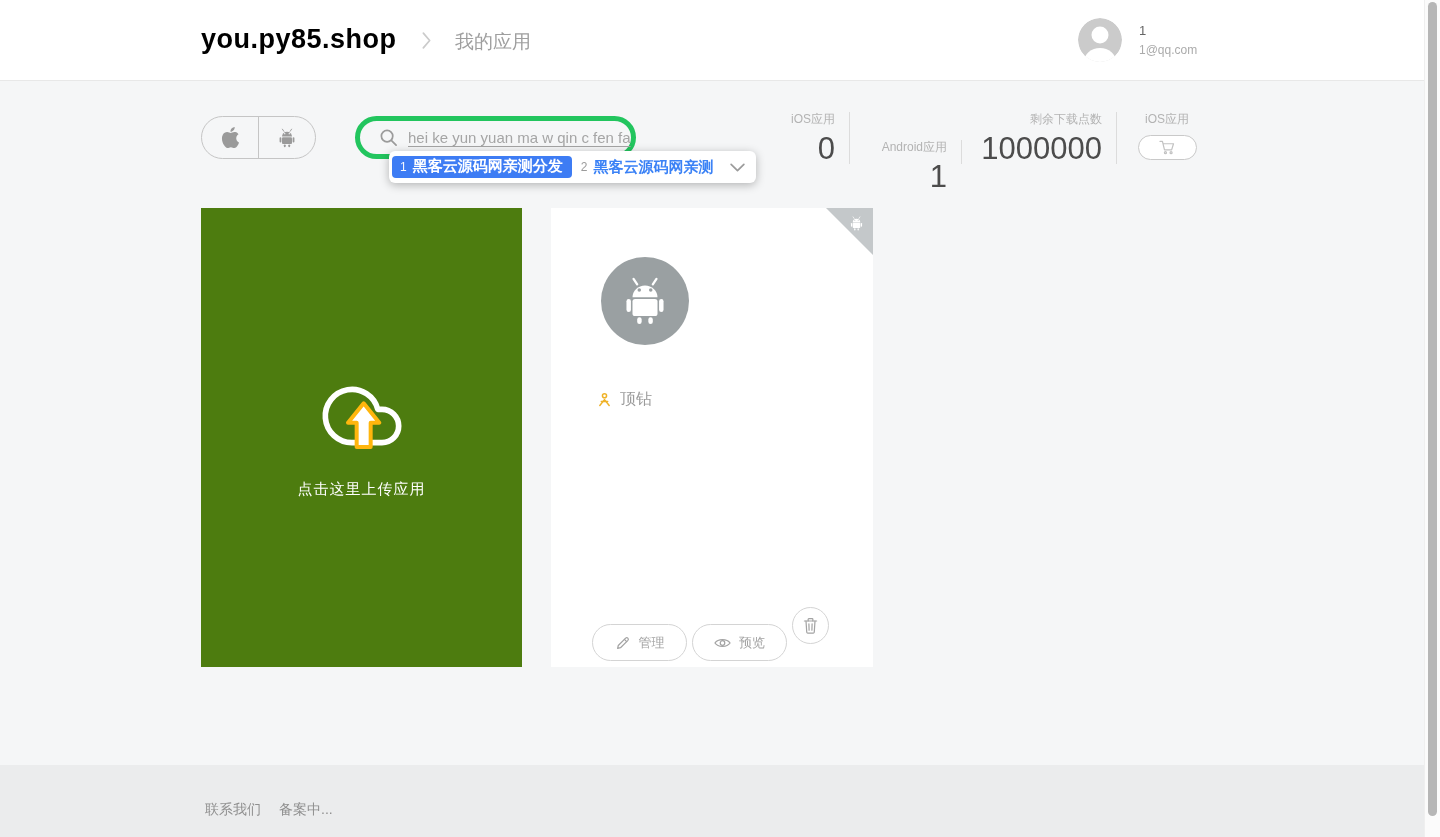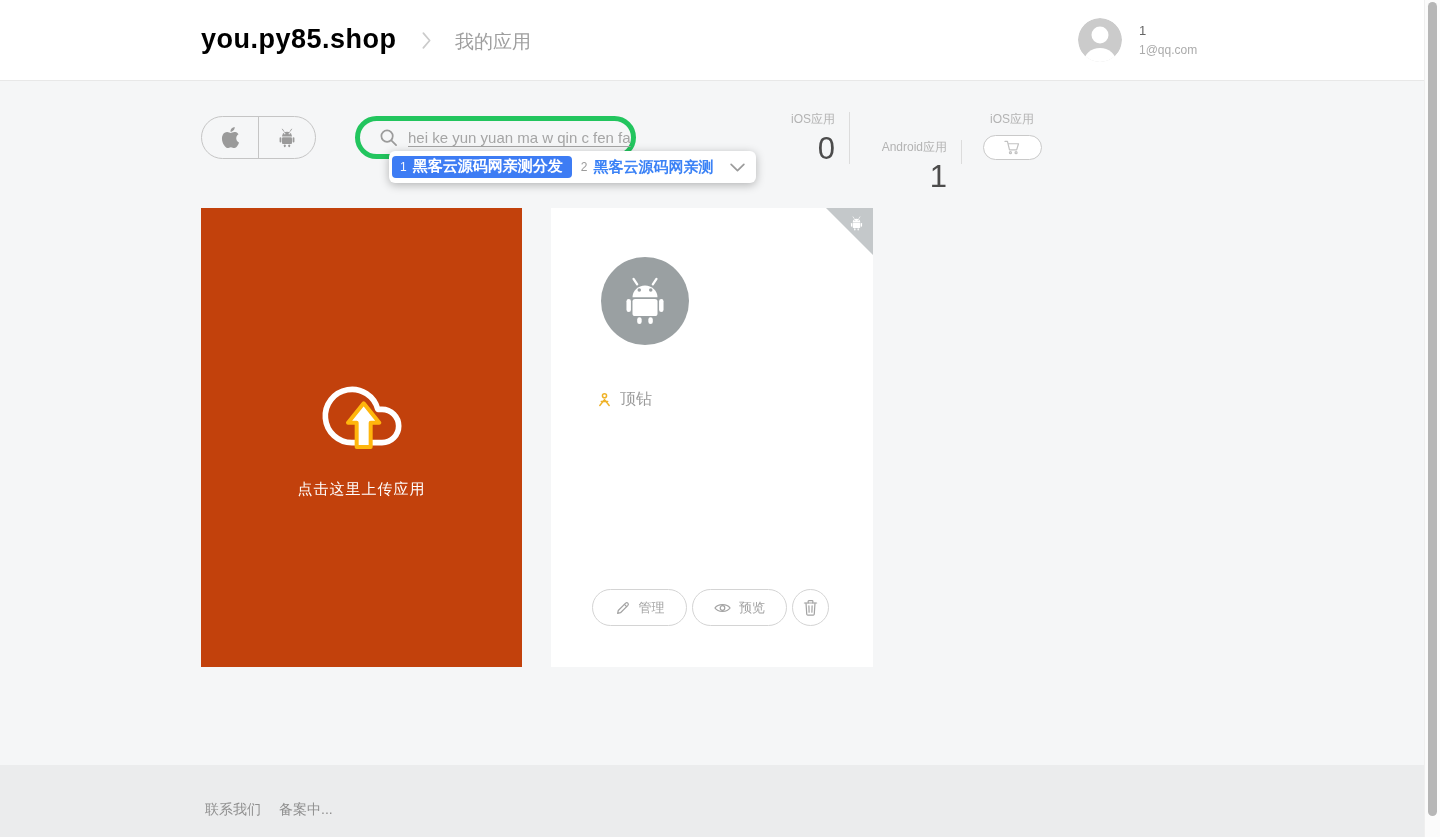--- a/index.html
+++ b/index.html
@@ -53,21 +53,21 @@
   .stat-ios { width:150px; }
   .stat-android { width:112px;margin-top:28px; }
   .stat-points { width:155px; }
   .stat-buy { width:100px; border-right:none; text-align:center; padding-right:0; }
   .cart-btn { margin:8px auto 0; width:59px; height:25px; border:1px solid #c9c9c9;
        border-radius:12.5px; background:#fff; display:flex; align-items:center;
        justify-content:center; cursor:pointer; }
 
   
   .upload-card { position:absolute; left:201px; top:208px; width:321px; height:459px;
-       background:#c2410c; cursor:pointer; }
+       background:#4d7c0f; cursor:pointer; }
   .cloud-icon { position:absolute; left:118px; top:168px; }
   .upload-label { position:absolute; left:0; top:272px; width:100%; text-align:center;
        font-size:15px; color:#fff; letter-spacing:1px; }
 
   .app-card { position:absolute; left:551px; top:208px; width:322px; height:459px;
        background:#fff; }
   .ribbon { position:absolute; right:0; top:0; width:0; height:0;
        border-top:47px solid #c4c8ca; border-left:47px solid transparent; }
   .ribbon-icon { position:absolute; right:9px; top:8px; }
   .app-icon-circle { position:absolute; left:50px; top:49px; width:88px; height:88px;
@@ -75,21 +75,21 @@
   .name-row { position:absolute; left:46px; top:181px; display:flex; align-items:center; gap:8px; }
   .app-name { font-size:16px; color:#9b9b9b; }
   .details { position:absolute; left:46px; top:217px; }
   .detail-row { display:flex; height:21px; align-items:center; }
   .detail-label { width:97px; font-size:12.5px; color:#b3b3b3; }
   .detail-value { font-size:12.5px; color:#525252; }
   .actions { position:absolute; left:41px; top:381px; display:flex; gap:5px; align-items:center; }
   .action-btn { height:37px; border:1px solid #d4d4d4; border-radius:18.5px; background:#fff;
        display:flex; align-items:center; justify-content:center; gap:8px; cursor:pointer;
        font-size:13px; color:#a3a3a3; font-family:inherit; }
-  .btn-wide { width:95px; }
+  .btn-wide { width:95px;margin-top:35px; }
   .btn-round { width:37px; }
 
   
   .footer { position:absolute; left:0; top:765px; width:1440px; height:72px; background:#ebeced; }
   .footer-inner { position:absolute; left:205px; top:36px; display:flex; gap:18px;
        font-size:14px; color:#8f8f8f; white-space:nowrap; }
   .footer-link { cursor:pointer; }
 
   
   .scrollbar-track { position:absolute; left:1424px; top:0; width:16px; height:837px;
@@ -180,20 +180,24 @@
 </div>
 
 <div class="stats">
   <div class="stat stat-ios">
     <div class="stat-label">iOS应用</div>
     <div class="stat-value">0</div>
   </div>
   <div class="stat stat-android">
     <div class="stat-label">Android应用</div>
     <div class="stat-value">1</div>
+  </div>
+  <div class="stat stat-points">
+    <div class="stat-label">剩余下载点数</div>
+    <div class="stat-value">1000000</div>
   </div>
   <div class="stat stat-buy">
     <div class="stat-label">iOS应用</div>
     <div class="cart-btn">
       <span>
         <svg width="17" height="15" viewBox="0 0 18 16" fill="none" stroke="#c2c2c2" stroke-width="1.3" stroke-linecap="round" stroke-linejoin="round">
           <path d="M1 1.5 h2.6 l2.2 9 h7.6 l2-6.5 H4.4"></path>
           <circle cx="6.8" cy="13.5" r="1.1"></circle>
             <circle cx="12.8" cy="13.5" r="1.1"></circle>
         </svg>

